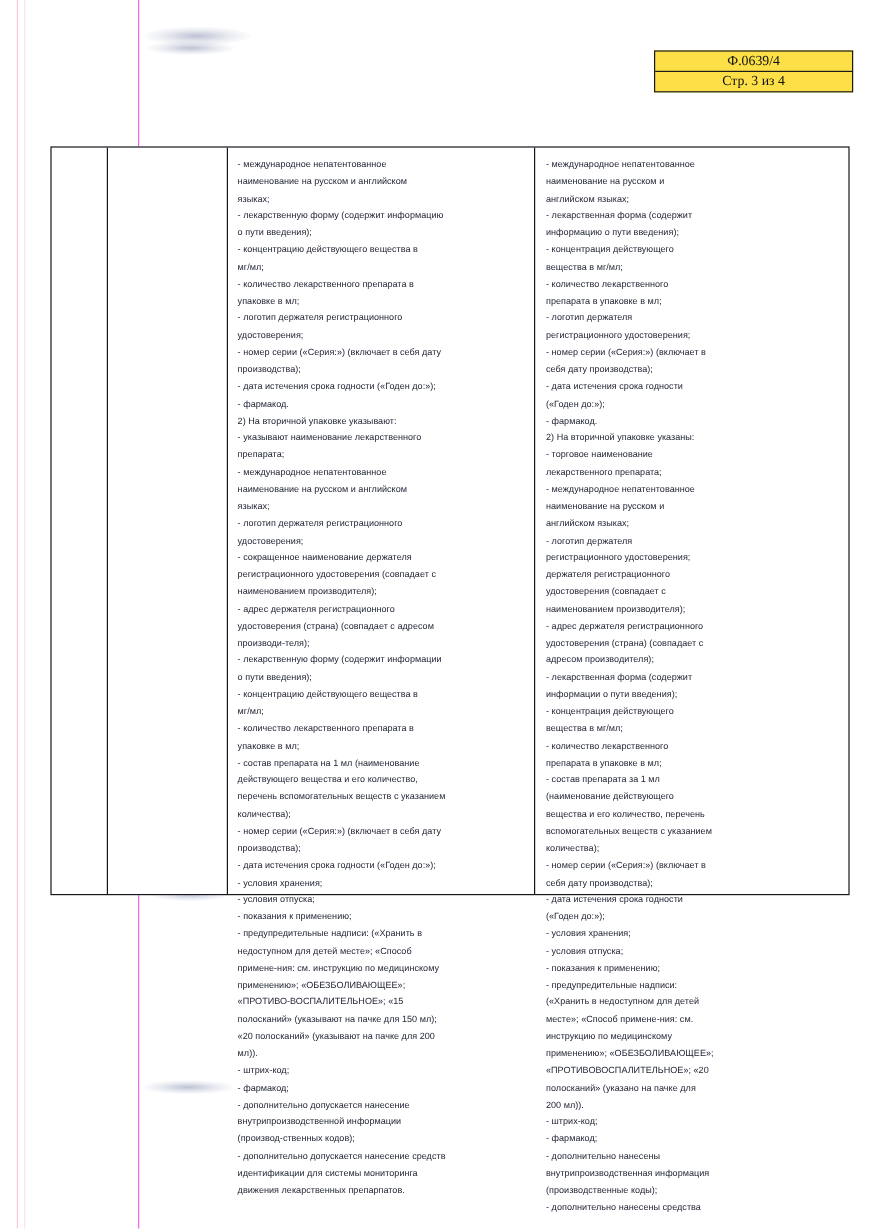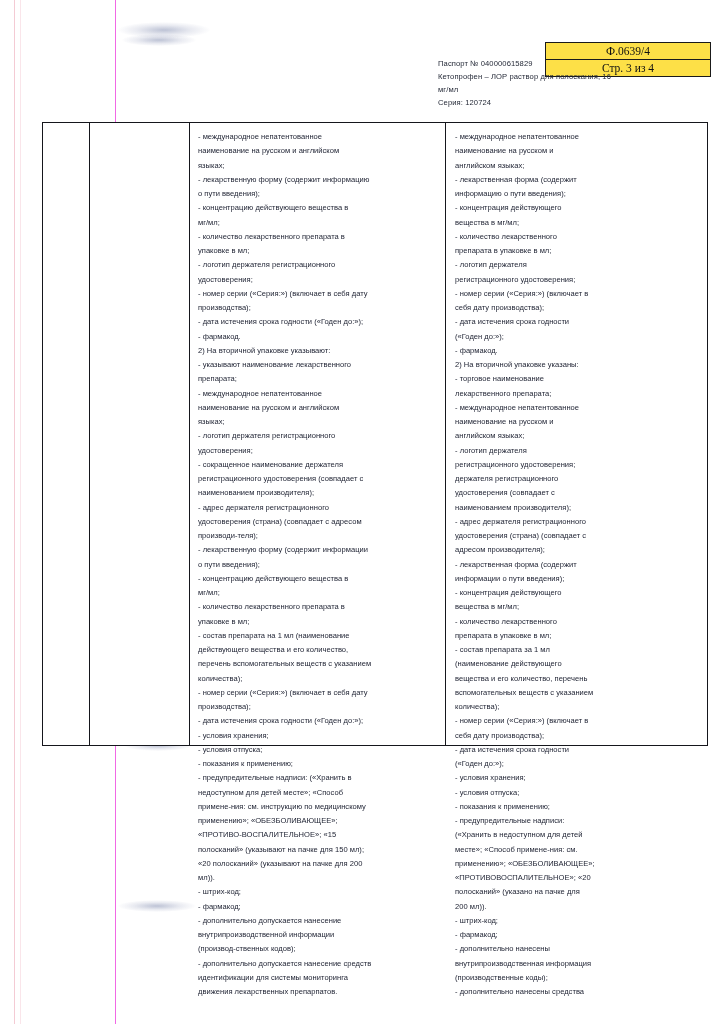--- a/index.html
+++ b/index.html
@@ -147,26 +147,20 @@
   <div class="smudge" style="left:150px;top:374px;width:86px;height:13px;"></div>
   <div class="smudge" style="left:132px;top:550px;width:72px;height:12px;"></div>
   <div class="smudge" style="left:124px;top:740px;width:68px;height:11px;"></div>
   <div class="smudge" style="left:118px;top:900px;width:78px;height:12px;"></div>
 
   <div class="form-box">
     <div class="form-box-row top">Ф.0639/4</div>
     <div class="form-box-row">Стр. 3 из 4</div>
   </div>
 
-  <div class="passport-block">
-    <div class="passport-line">Паспорт № 040000615829</div>
-    <div class="passport-line">Кетопрофен – ЛОР раствор для полоскания, 16</div>
-    <div class="passport-line">мг/мл</div>
-    <div class="passport-line">Серия: 120724</div>
-  </div>
 
   <div class="doc-table">
     <div class="col col-a"></div>
     <div class="col col-b"></div>
     <div class="col col-c">
       <div class="cell-text" id="req-cell">
           <p>- международное непатентованное</p>
           <p>наименование на русском и английском</p>
           <p>языках;</p>
           <p>- лекарственную форму (содержит информацию</p>
@@ -275,20 +269,21 @@
           <p>- номер серии («Серия:») (включает в</p>
           <p>себя дату производства);</p>
           <p>- дата истечения срока годности</p>
           <p>(«Годен до:»);</p>
           <p>- условия хранения;</p>
           <p>- условия отпуска;</p>
           <p>- показания к применению;</p>
           <p>- предупредительные надписи:</p>
           <p>(«Хранить в недоступном для детей</p>
           <p>месте»; «Способ примене-ния: см.</p>
+          <p>инструкцию по медицинскому</p>
           <p>применению»; «ОБЕЗБОЛИВАЮЩЕЕ»;</p>
           <p>«ПРОТИВОВОСПАЛИТЕЛЬНОЕ»;  «20</p>
           <p>полосканий» (указано на пачке для</p>
           <p>200 мл)).</p>
           <p>- штрих-код;</p>
           <p>- фармакод;</p>
           <p>- дополнительно  нанесены</p>
           <p>внутрипроизводственная информация</p>
           <p>(производственные коды);</p>
           <p>- дополнительно  нанесены средства</p>

